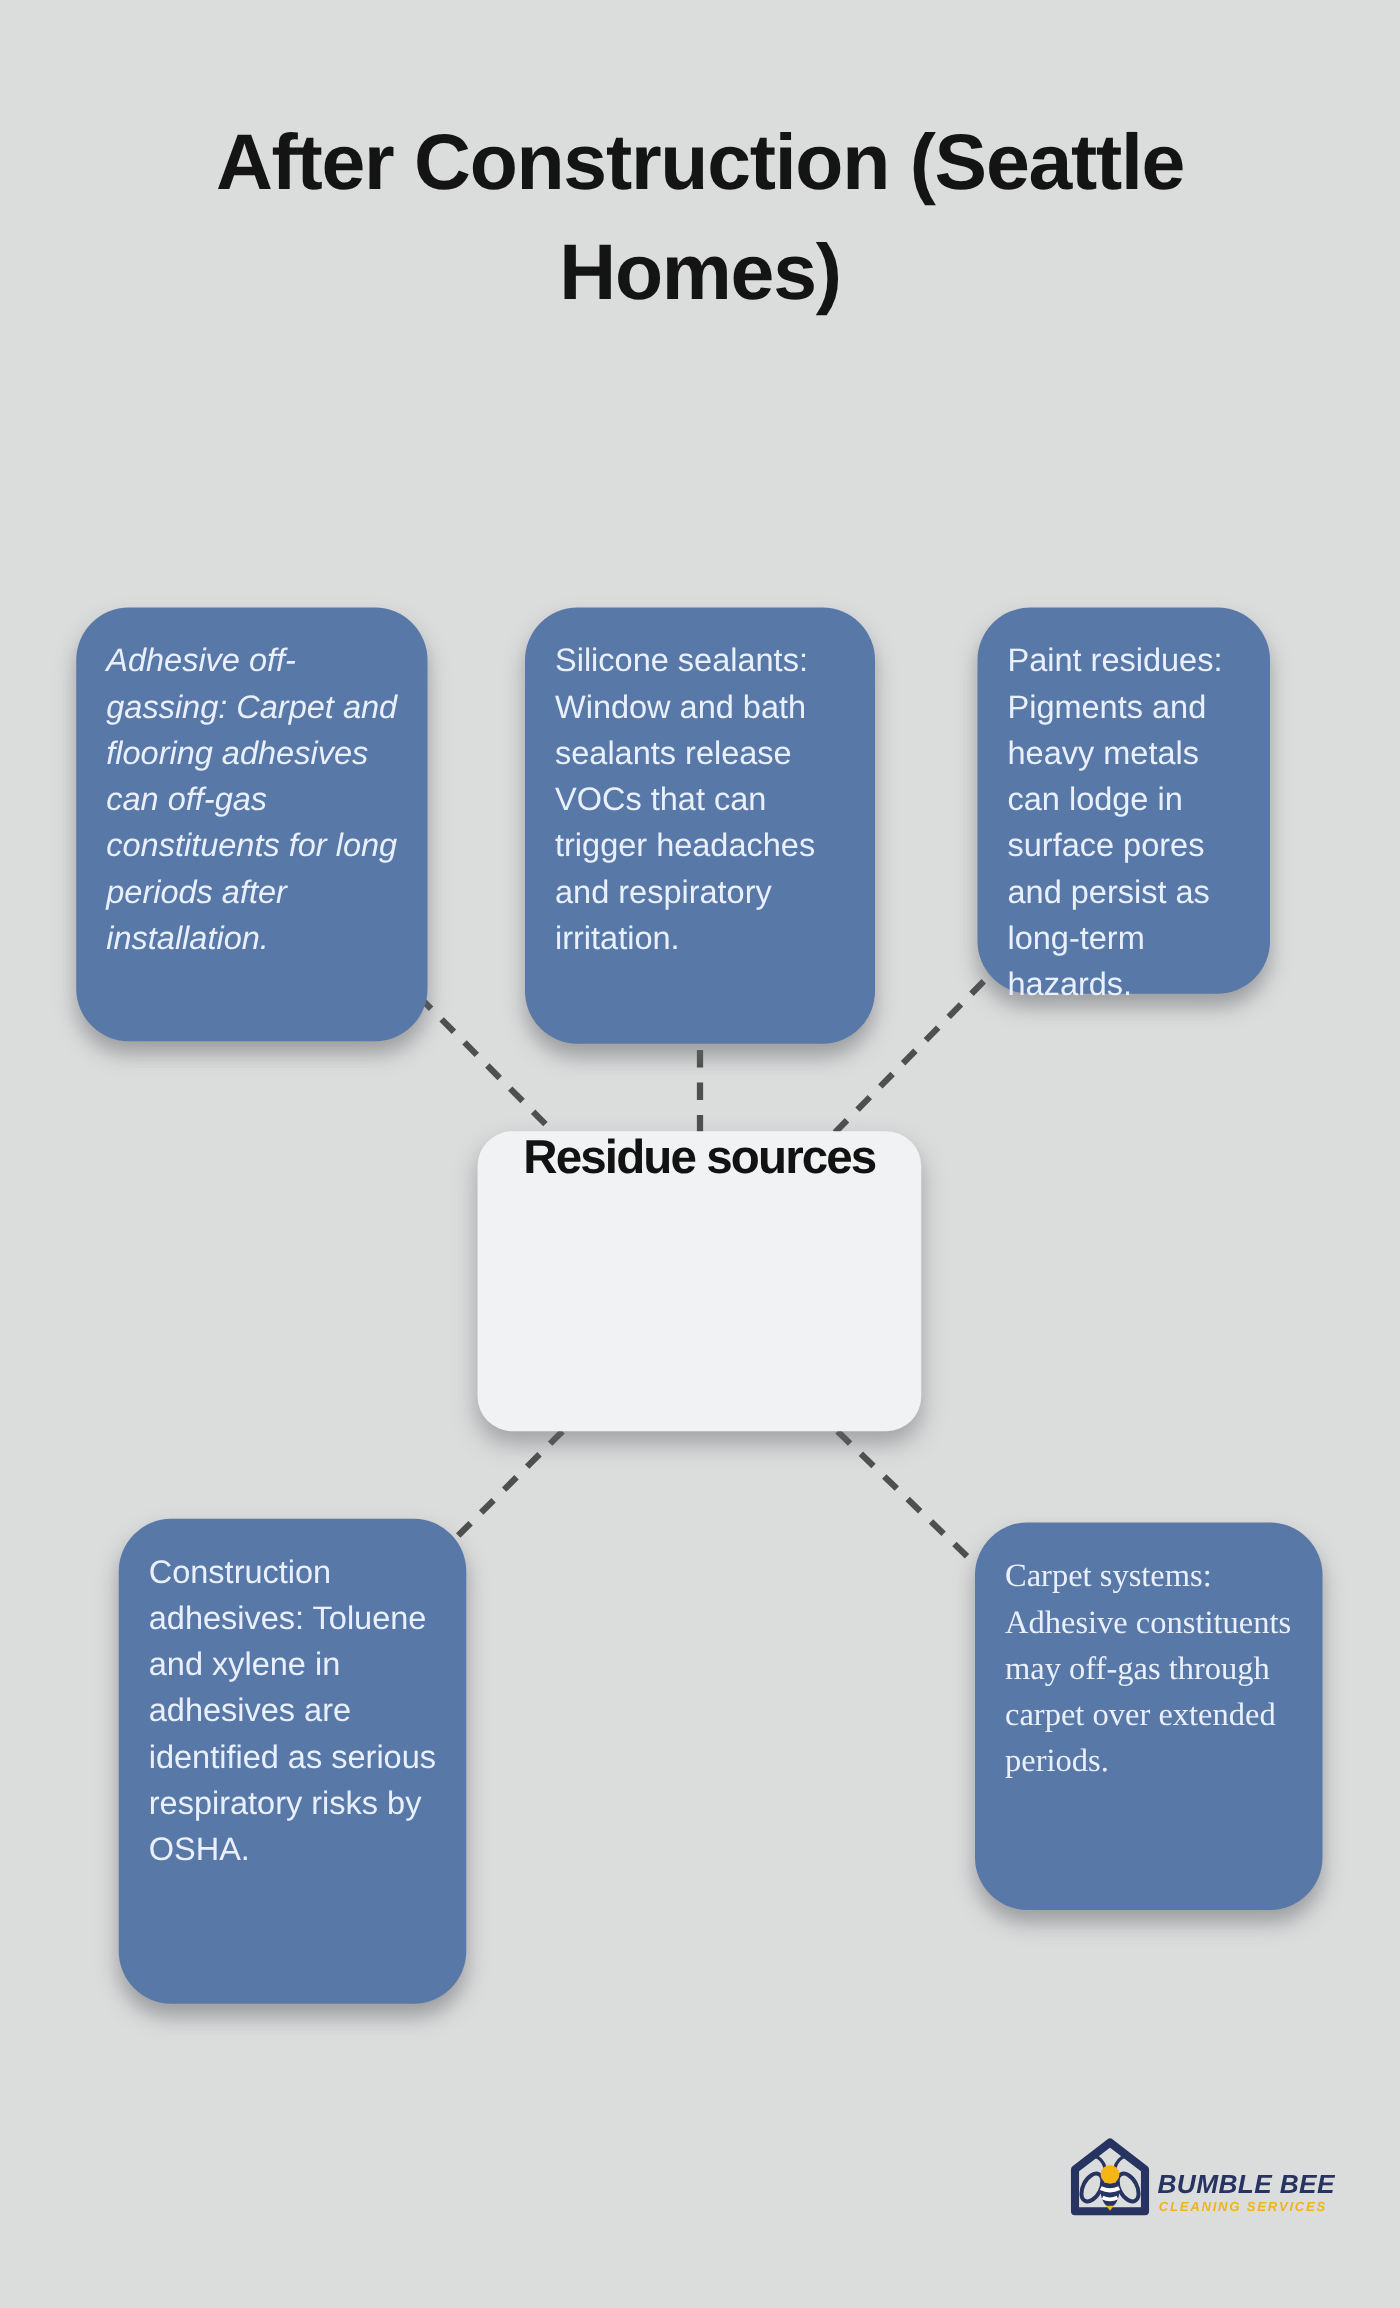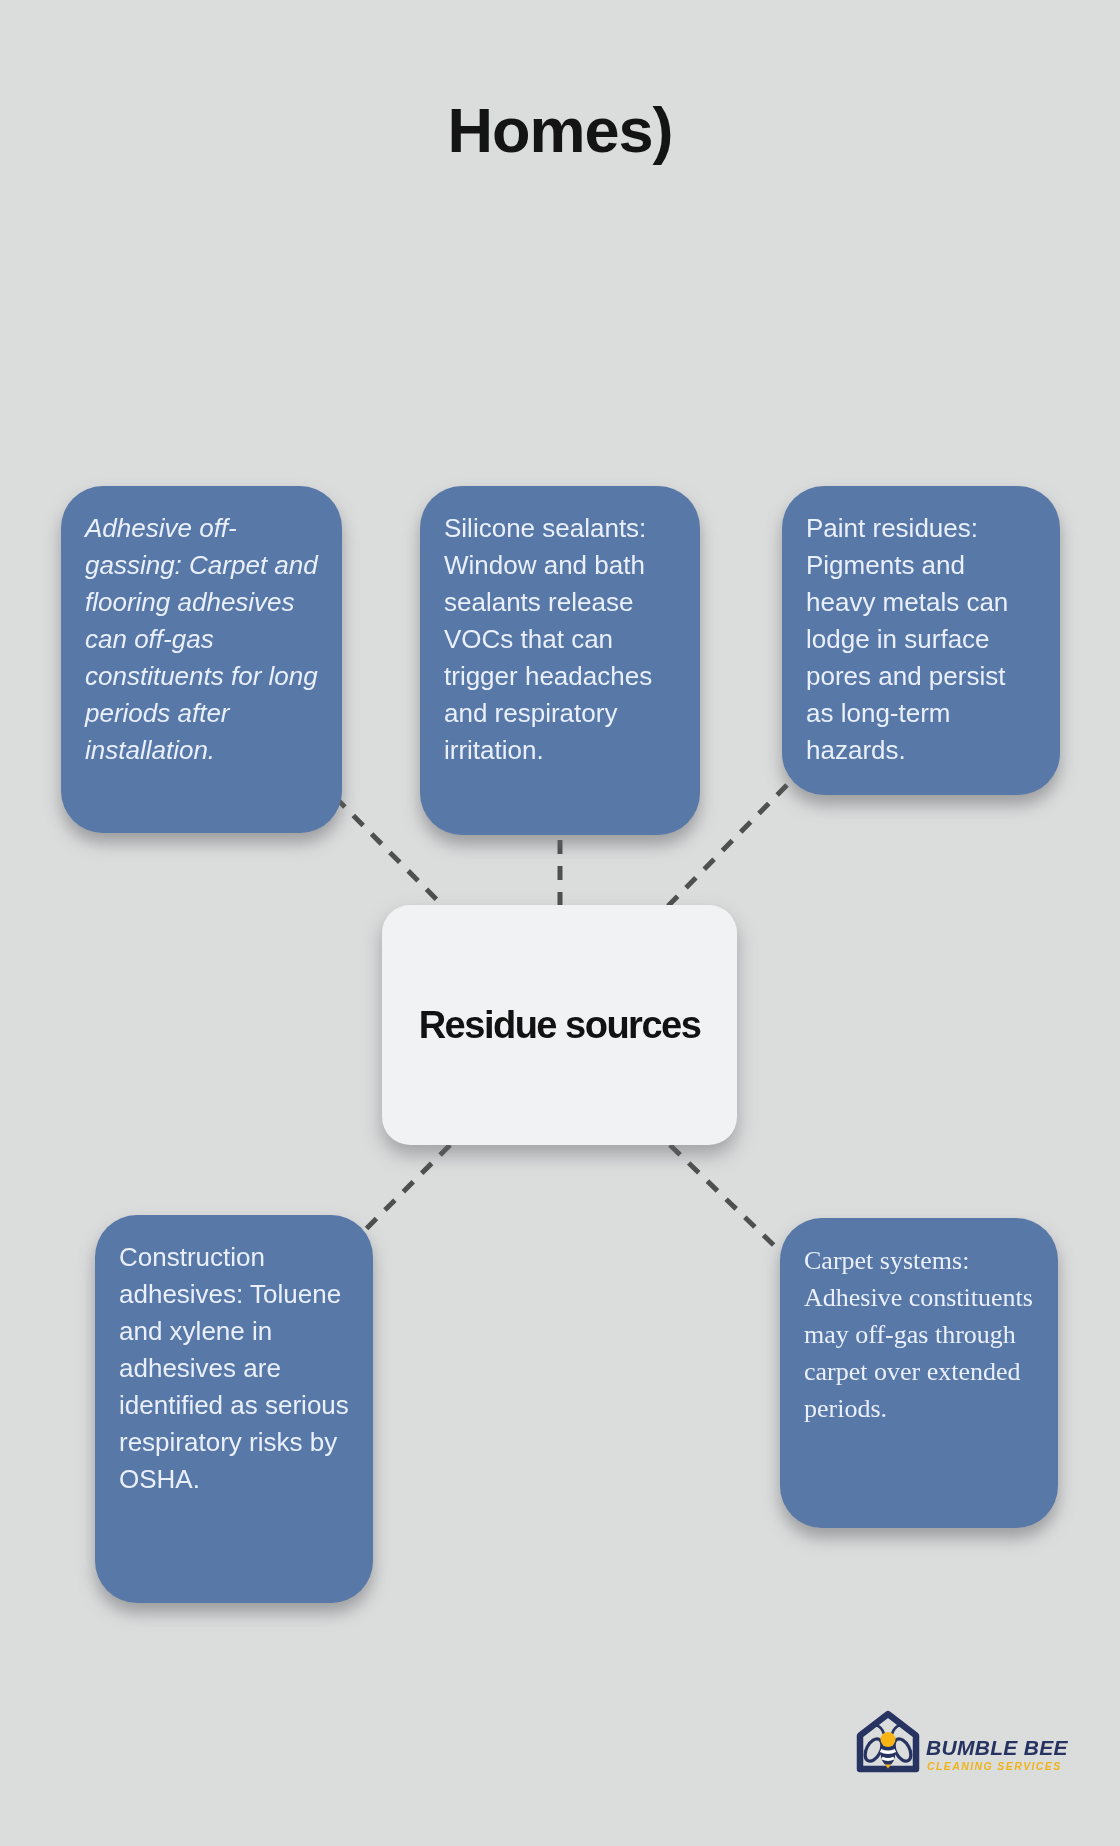--- a/index.html
+++ b/index.html
@@ -23,28 +23,28 @@
     background:var(--node-fill,#5878a8);
     color:var(--node-text,#eaf0fb);
     border-radius:42px;
     padding:24px 22px 24px 24px;
     font-size:26px;line-height:37px;
     box-shadow:0 10px 16px rgba(105,108,112,.55);
   }
   .node p{margin:0;}
   .box1{left:61px;top:486px;width:281px;height:347px;font-style:italic;}
   .box2{left:420px;top:486px;width:280px;height:349px;}
-  .box3{left:782px;top:486px;width:278px;height:309px;}
+  .box3{left:782px;top:486px;width:234px;height:309px;}
   .box4{left:62px;top:1215px;width:278px;height:388px;margin-left:33px;}
   .box5{left:780px;top:1218px;width:278px;height:310px;font-family:Liberation Serif, serif;}
   .center-node{
     position:absolute;left:382px;top:905px;width:355px;height:240px;
     background:var(--center-fill,#f1f2f3);
     border-radius:28px;
-    display:flex;align-items:center;justify-content:center;
+    display:flex;justify-content:center;
     font-weight:700;font-size:38px;letter-spacing:-1.5px;
     color:var(--center-text,#121212);
     box-shadow:0 10px 18px rgba(105,108,112,.5);
   }
   .logo{position:absolute;left:853px;top:1708px;width:215px;height:82px;font-style:italic;}
   .logo .house{position:absolute;left:0;top:0;}
   .logo .brand{
     position:absolute;left:73px;top:28px;
     font-weight:700;font-size:21px;letter-spacing:.3px;
     color:var(--brand-navy,#273360);white-space:nowrap;
@@ -62,20 +62,21 @@
 
   <svg class="connectors" viewBox="0 0 1120 1846">
     <line x1="335" y1="797" x2="443" y2="906"></line>
     <line x1="560" y1="840" x2="560" y2="906"></line>
     <line x1="787" y1="785" x2="668" y2="906"></line>
     <line x1="450" y1="1145" x2="336" y2="1259"></line>
     <line x1="670" y1="1145" x2="786" y2="1257"></line>
   </svg>
 
   <div class="title">
+    <div>After Construction (Seattle</div>
     <div>Homes)</div>
   </div>
 
   <div class="node box1">
     <p>Adhesive off-gassing: Carpet and flooring adhesives can off-gas constituents for long periods after installation.</p>
   </div>
 
   <div class="node box2">
     <p>Silicone sealants: Window and bath sealants release VOCs that can trigger headaches and respiratory irritation.</p>
   </div>

